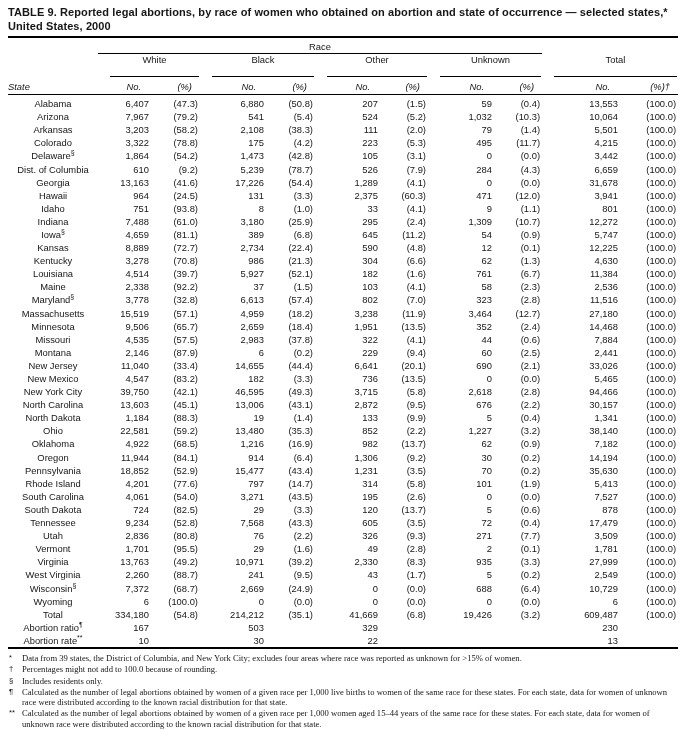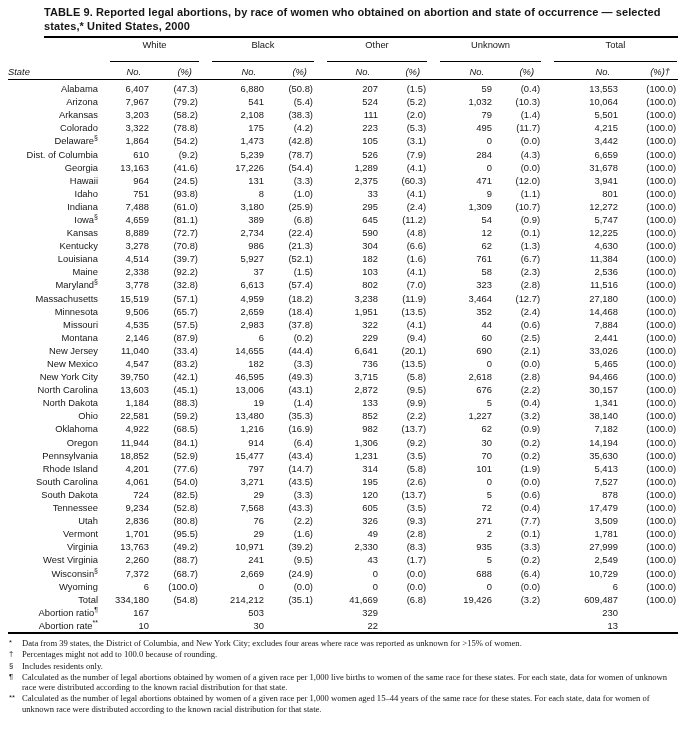--- a/index.html
+++ b/index.html
@@ -18,21 +18,20 @@
   .page {
     padding: 5px 8px 0 8px;
   }
   .title {
     font-size: 11px;
     font-weight: bold;
     line-height: 14px;
     letter-spacing: 0.1px;
     border-bottom: 2px solid #000;
     padding-bottom: 3px;
-    margin-left: 36px;
   }
   table {
     width: 670px;
     border-collapse: collapse;
     table-layout: fixed;
     margin-top: 1px;
   }
   col.c-state { width: 90px; }
   col.c-wno  { width: 55px; } col.c-wpct { width: 47px; }
   col.c-bno  { width: 68px; } col.c-bpct { width: 47px; }
@@ -64,21 +63,21 @@
   tr.sub-row th.pct { text-align: right; padding-right: 8px; }
   tbody { border-bottom: 2.5px solid #000; }
   tbody td {
     font-size: 9.4px;
     height: 13.1px;
     line-height: 13px;
     padding: 0;
     white-space: nowrap;
     overflow: hidden;
   }
-  tbody td.state { text-align: right; margin-left: 36px; }
+  tbody td.state { text-align: center; margin-left: 36px; }
   tbody td.no  { text-align: right; padding-right: 4px; }
   tbody td.pct { text-align: right; padding-right: 2px; }
   tbody tr:first-child td { padding-top: 2px; }
   sup {
     font-size: 7px;
     line-height: 0;
     vertical-align: super;
   }
   .footnotes {
     margin-top: 4px;
@@ -115,20 +114,25 @@
         <col class="c-bno">
         <col class="c-bpct">
       <col class="c-ono">
         <col class="c-opct">
         <col class="c-uno">
         <col class="c-upct">
         <col class="c-tno">
         <col class="c-tpct">
     </colgroup>
     <thead>
+      <tr class="race-row">
+        <th></th>
+        <th class="race-spanner" colspan="8">Race</th>
+        <th colspan="2"></th>
+      </tr>
       <tr class="group-row">
         <th></th>
         <th colspan="2">
             <div class="grp">White</div>
           </th>
         <th colspan="2">
             <div class="grp">Black</div>
           </th>
         <th colspan="2">
             <div class="grp">Other</div>

